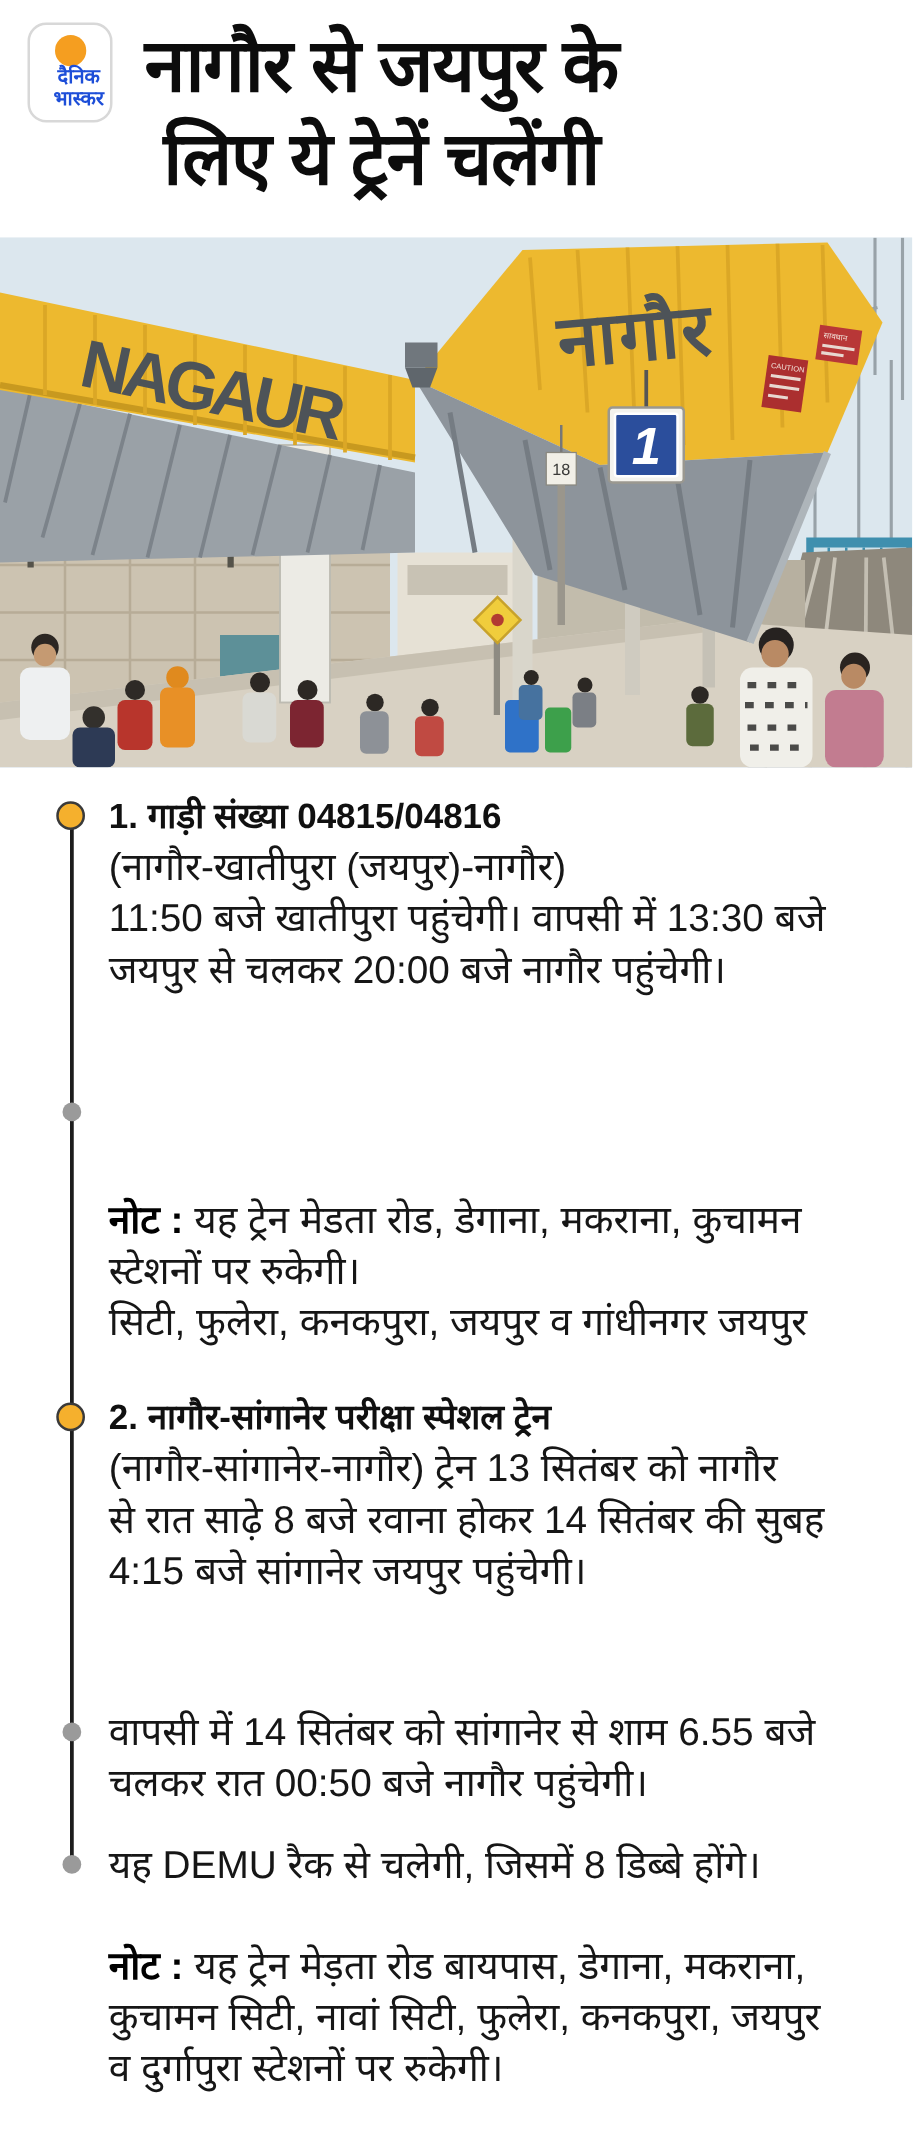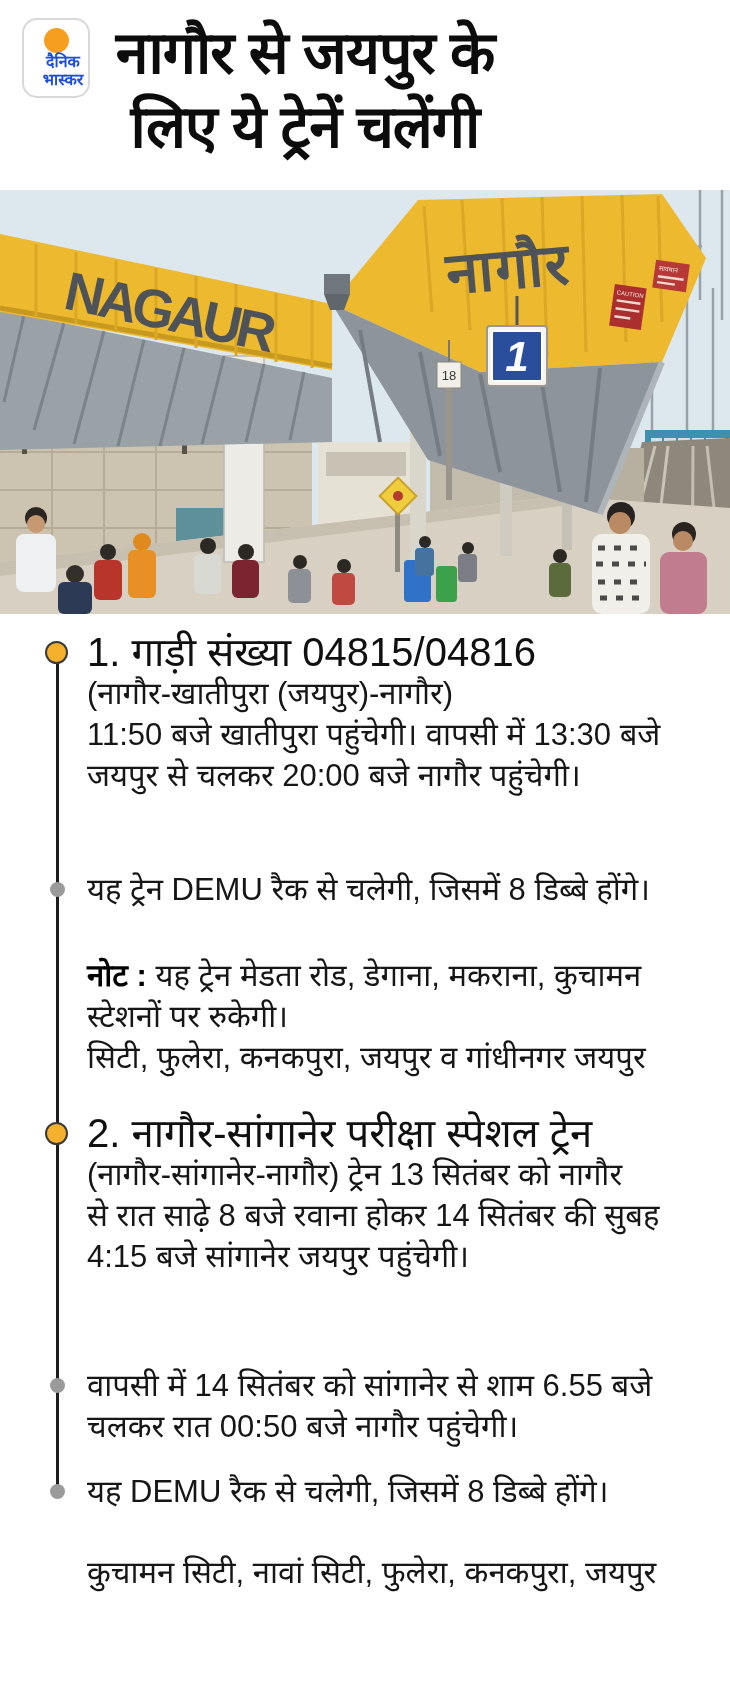--- a/index.html
+++ b/index.html
@@ -25,21 +25,21 @@
   
   .photo{position:absolute;top:190px;left:0;width:730px;height:424px;overflow:hidden;background:#dce7ee;}
   .photo svg{display:block;width:730px;height:424px;}
   
   .tl-line{position:absolute;left:55.5px;top:653px;width:3px;height:838px;background:#1d1d1d;}
   .dot{position:absolute;border-radius:50%;}
   .dot-yellow{left:45px;width:19px;height:19px;background:#f5b02d;border:2.5px solid #3a3a3a;}
   .dot-gray{left:50px;width:15px;height:15px;background:#9a9a9a;}
   .tl-block{position:absolute;left:87px;width:615px;}
   .tl-block div{white-space:nowrap;}
-  .h{font-weight:400;font-size:40px;line-height:41px;color:#101010;}
+  .h{font-weight:700;font-size:28px;line-height:41px;color:#101010;}
   .b{font-weight:400;font-size:31px;line-height:41px;color:#161616;}
   .note-label{font-weight:700;color:#000000;}
 </style>
 </head>
 <body>
 
 <div class="page">
 
   <div class="header">
     <div class="logo">
@@ -218,23 +218,20 @@
   <span class="dot dot-gray" style="top:1378px"></span>
   <span class="dot dot-gray" style="top:1484px"></span>
 
   <section class="tl-block" style="top:632px">
     <div class="h">1. गाड़ी संख्या 04815/04816</div>
     <div class="b">(नागौर-खातीपुरा (जयपुर)-नागौर)</div>
     <div class="b">11:50 बजे खातीपुरा पहुंचेगी। वापसी में 13:30 बजे</div>
     <div class="b">जयपुर से चलकर 20:00 बजे नागौर पहुंचेगी।</div>
   </section>
 
-  <section class="tl-block" style="top:869px">
-    <div class="b">यह ट्रेन DEMU रैक से चलेगी, जिसमें 8 डिब्बे होंगे।</div>
-  </section>
 
   <section class="tl-block" style="top:955px">
     <div class="b">
       <span class="note-label">नोट :</span>
       <span>यह ट्रेन मेडता रोड, डेगाना, मकराना, कुचामन</span>
     </div>
     <div class="b">स्टेशनों पर रुकेगी।</div>
     <div class="b">सिटी, फुलेरा, कनकपुरा, जयपुर व गांधीनगर जयपुर</div>
   </section>
 
@@ -248,16 +245,21 @@
   <section class="tl-block" style="top:1365px">
     <div class="b">वापसी में 14 सितंबर को सांगानेर से शाम 6.55 बजे</div>
     <div class="b">चलकर रात 00:50 बजे नागौर पहुंचेगी।</div>
   </section>
 
   <section class="tl-block" style="top:1471px">
     <div class="b">यह DEMU रैक से चलेगी, जिसमें 8 डिब्बे होंगे।</div>
   </section>
 
   <section class="tl-block" style="top:1552px">
+    <div class="b">
+      <span class="note-label">नोट :</span>
+      <span>यह ट्रेन मेड़ता रोड बायपास, डेगाना, मकराना,</span>
+    </div>
     <div class="b">कुचामन सिटी, नावां सिटी, फुलेरा, कनकपुरा, जयपुर</div>
+    <div class="b">व दुर्गापुरा स्टेशनों पर रुकेगी।</div>
   </section>
 
 </div>
 
 </body></html>

